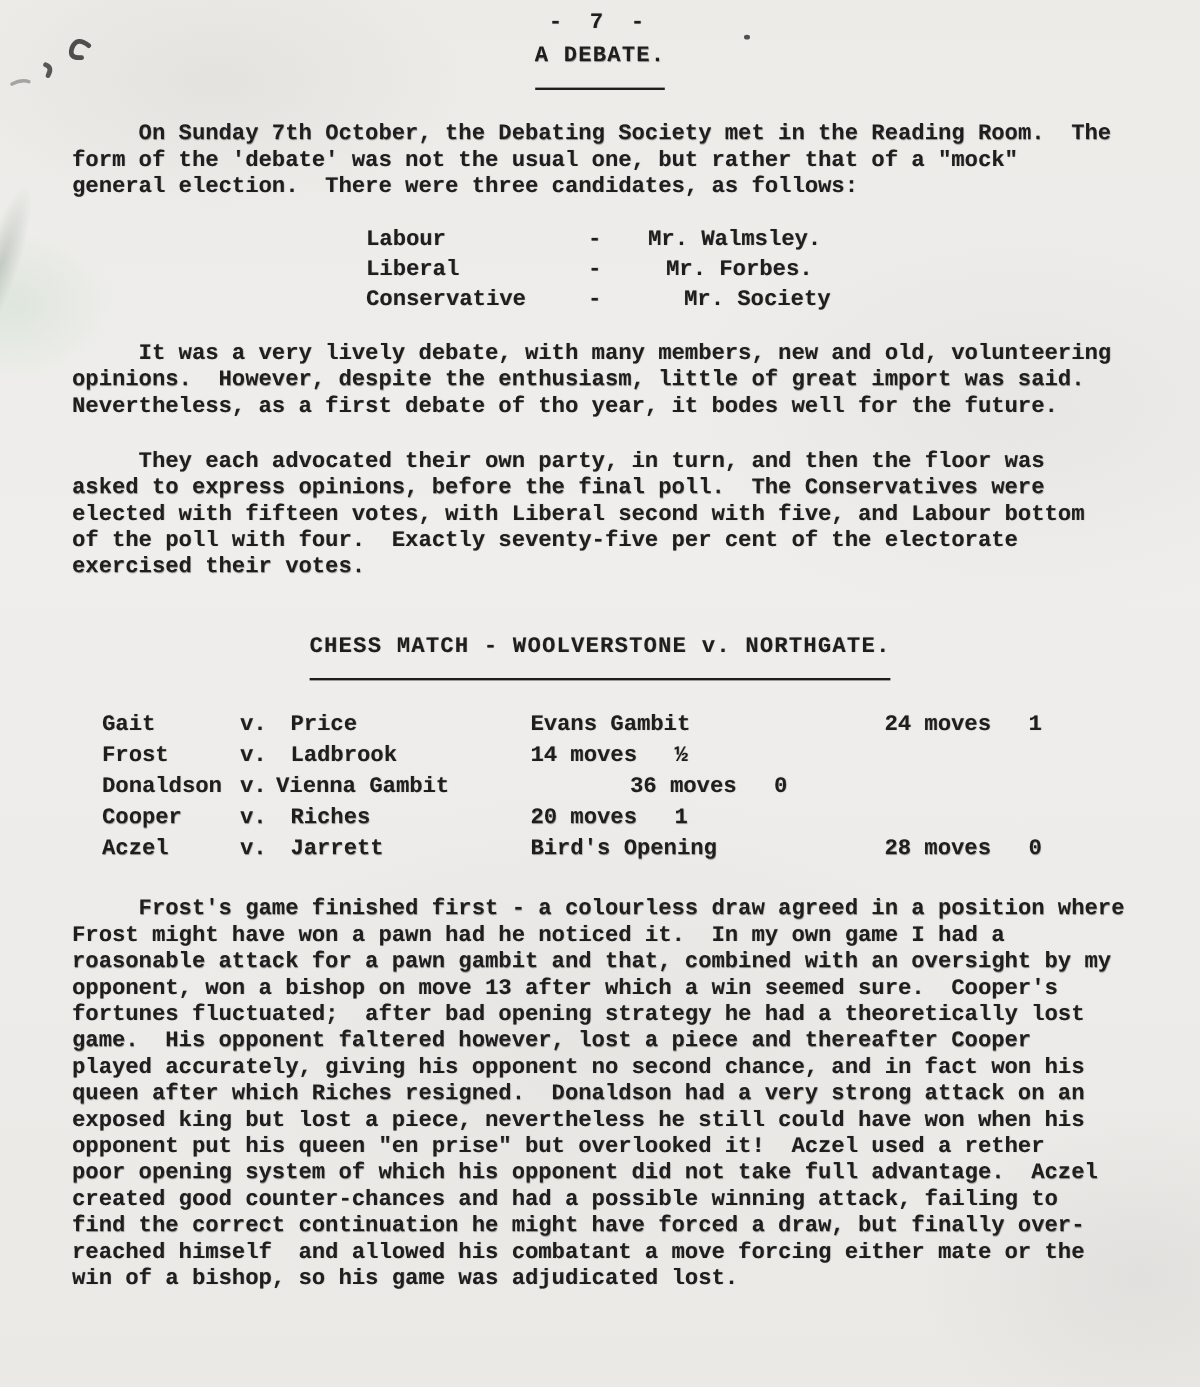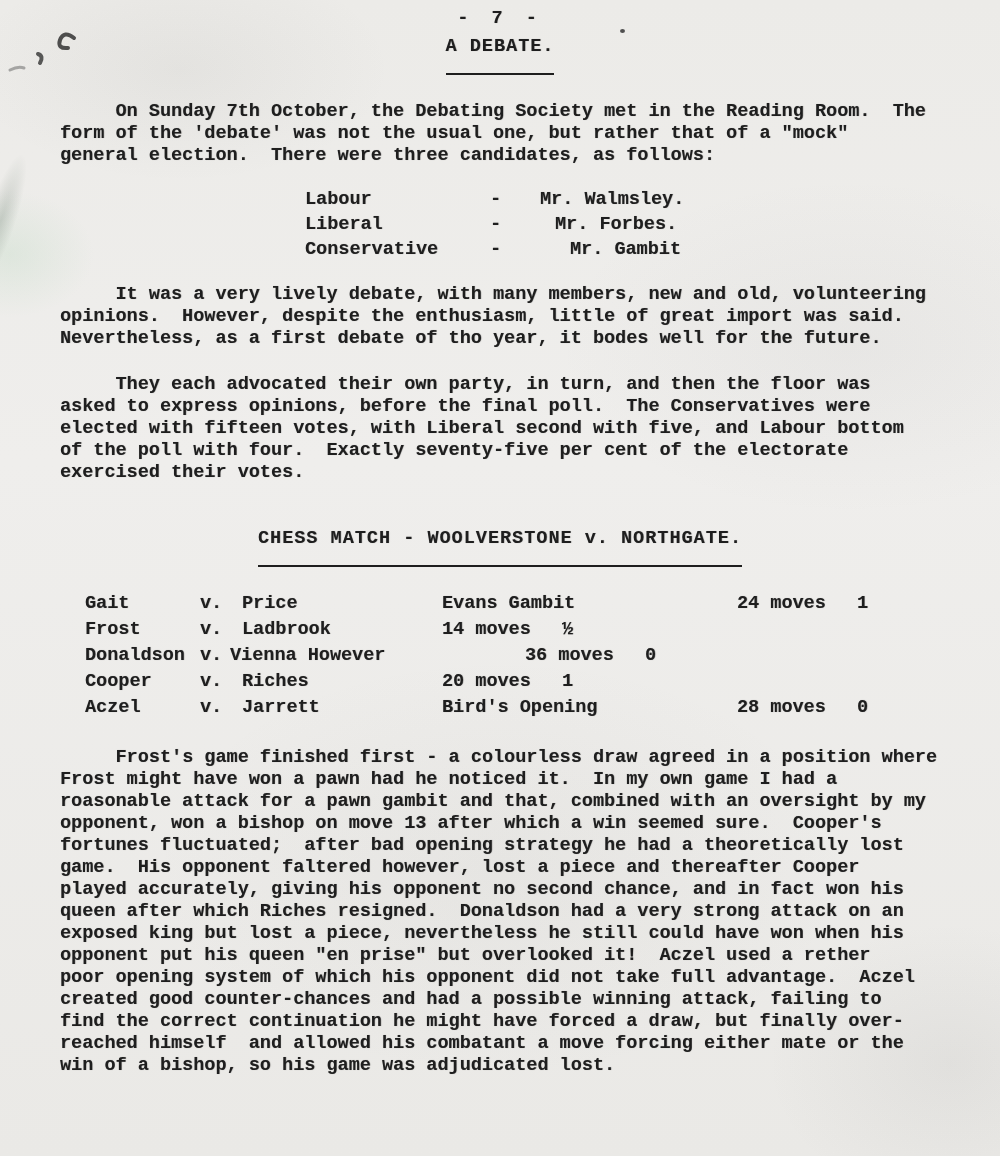--- a/index.html
+++ b/index.html
@@ -105,21 +105,21 @@
         <span class="cand-name">Mr. Walmsley.</span>
       </div>
       <div class="cand-row">
         <span class="cand-party">Liberal</span>
         <span class="cand-dash">-</span>
         <span class="cand-name">Mr. Forbes.</span>
       </div>
       <div class="cand-row">
         <span class="cand-party">Conservative</span>
         <span class="cand-dash">-</span>
-        <span class="cand-name">Mr. Gambit</span>
+        <span class="cand-name">Mr. Society</span>
       </div>
     </div>
 
     <div class="para para-3">     It was a very lively debate, with many members, new and old, volunteering
 opinions.  However, despite the enthusiasm, little of great import was said.
 Nevertheless, as a first debate of tho year, it bodes well for the future.</div>
 
     <div class="para para-2">     They each advocated their own party, in turn, and then the floor was
 asked to express opinions, before the final poll.  The Conservatives were
 elected with fifteen votes, with Liberal second with five, and Labour bottom
@@ -142,21 +142,21 @@
       <div class="chess-row">
         <span class="c-white">Frost</span>
         <span class="c-v">v.</span>
         <span class="c-black">Ladbrook</span>
         <span class="c-moves">14 moves</span>
         <span class="c-result">½</span>
       </div>
       <div class="chess-row">
         <span class="c-white">Donaldson</span>
         <span class="c-v">v.</span>
-        <span class="c-opening">Vienna However</span>
+        <span class="c-opening">Vienna Gambit</span>
         <span class="c-moves">36 moves</span>
         <span class="c-result">0</span>
       </div>
       <div class="chess-row">
         <span class="c-white">Cooper</span>
         <span class="c-v">v.</span>
         <span class="c-black">Riches</span>
         <span class="c-moves">20 moves</span>
         <span class="c-result">1</span>
       </div>

